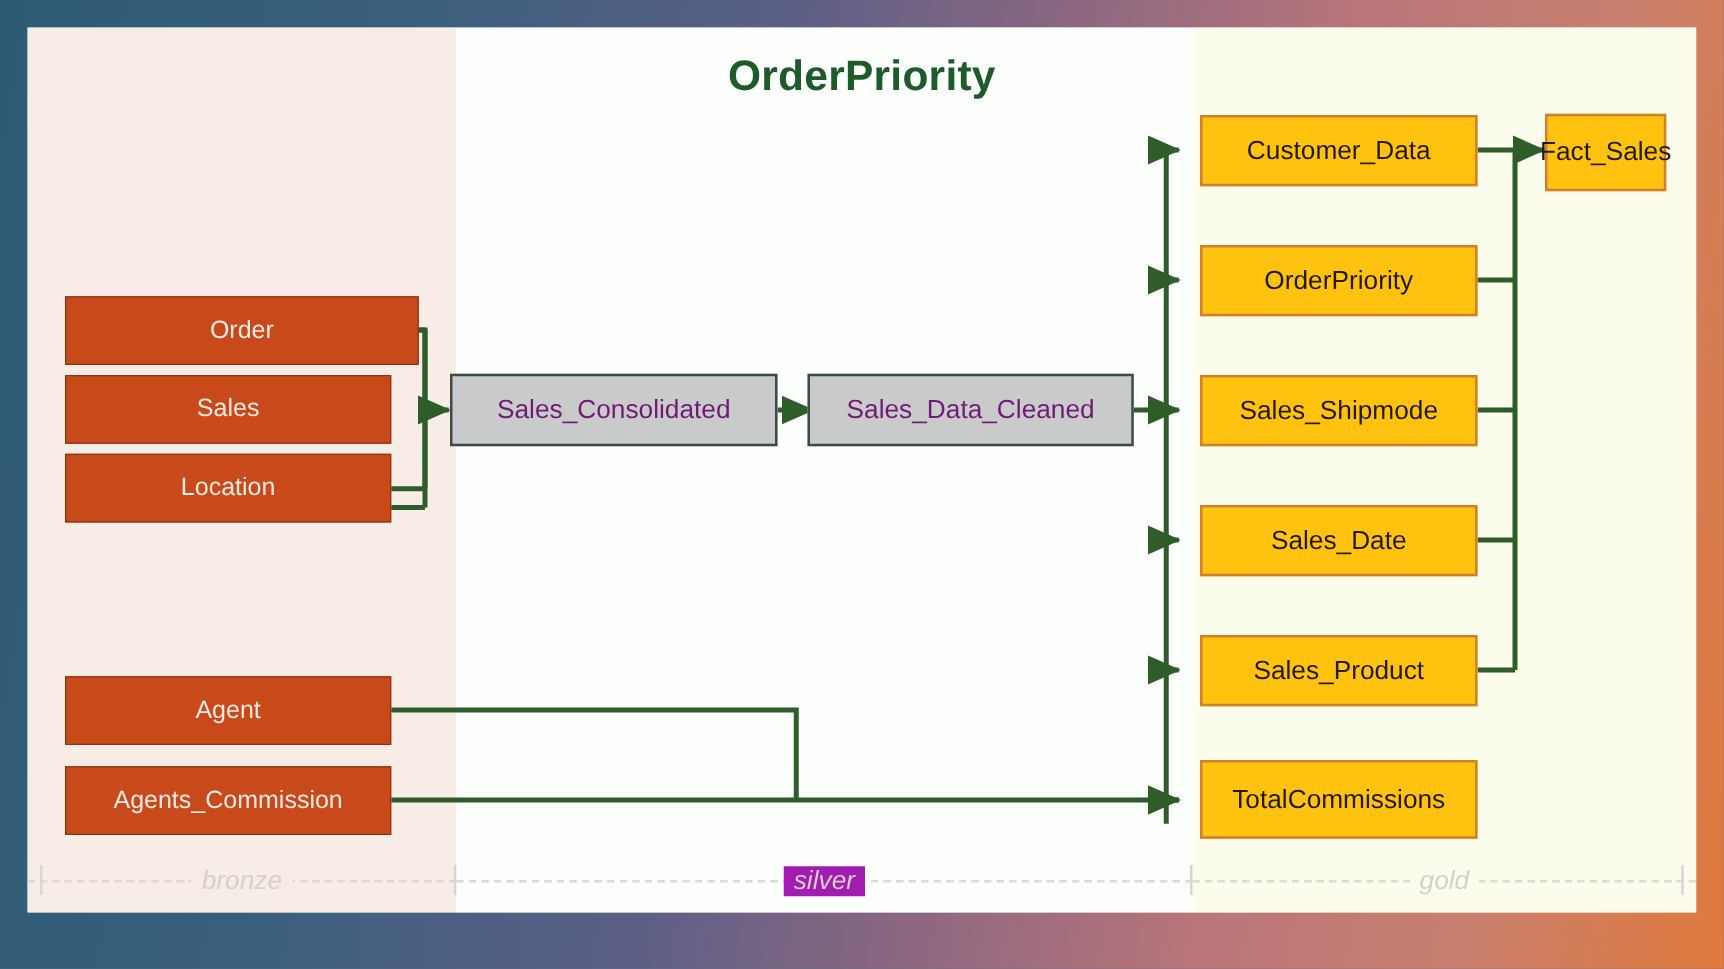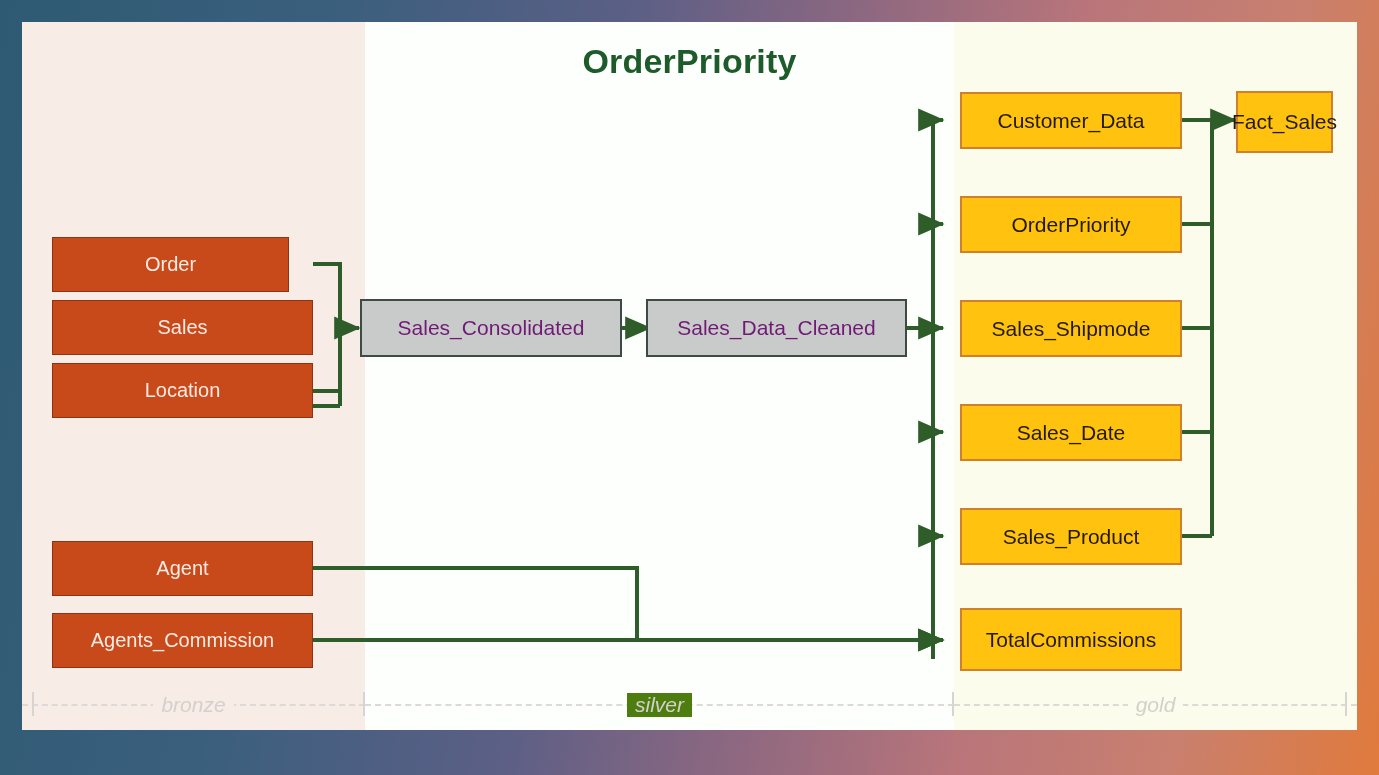--- a/index.html
+++ b/index.html
@@ -68,21 +68,21 @@
   }
   .ruler-label{
     position:relative;z-index:2;padding:0 8px;
     font-style:italic;font-size:21px;color:#d4d0cc;
     background:transparent;
   }
   #ruler-bronze{left:0;width:343px;}
   #ruler-silver{left:343px;width:589px;}
   #ruler-gold{left:932px;width:403px;}
   #ruler-bronze .ruler-label{background:#f8ece7;}
-  #ruler-silver .ruler-label{background:#4d7c0f;}
+  #ruler-silver .ruler-label{background:#a21caf;}
   #ruler-gold  .ruler-label{background:#fcfcec;}
 </style>
 </head>
 <body>
 
 <div id="frame">
   <div id="canvas">
 
     <div class="zone" id="zone-bronze"></div>
     <div class="zone" id="zone-silver"></div>
@@ -127,21 +127,21 @@
         <path d="M1160,410 L1190,410"></path>
         <path d="M1160,514 L1190,514"></path>
         <path d="M1190,98 L1190,514"></path>
         <path d="M1190,98 L1213,98" marker-end="url(#ah)"></path>
 
         <path d="M291,546 L615,546 L615,618"></path>
         <path d="M291,618 L921,618" marker-end="url(#ah)"></path>
       </g>
     </svg>
 
-    <div class="node node-bronze" style="left:30px;top:215px;width:237px;height:55px;">
+    <div class="node node-bronze" style="left:30px;top:215px;width:283px;height:55px;">
       <span>Order</span>
     </div>
     <div class="node node-bronze" style="left:30px;top:278px;width:261px;height:55px;">
       <span>Sales</span>
     </div>
     <div class="node node-bronze" style="left:30px;top:341px;width:261px;height:55px;">
       <span>Location</span>
     </div>
     <div class="node node-bronze" style="left:30px;top:519px;width:261px;height:55px;">
       <span>Agent</span>

